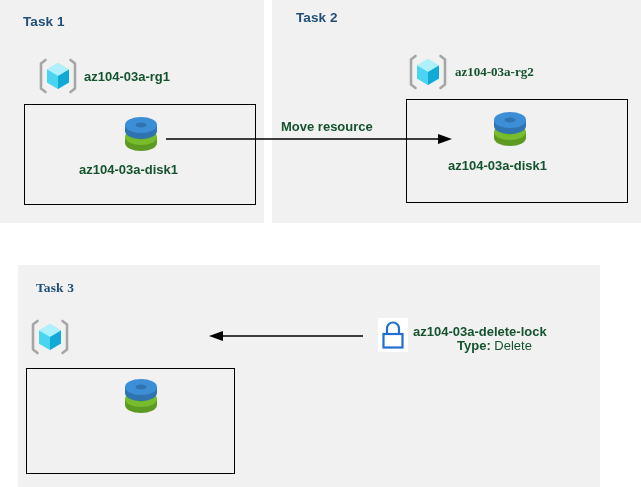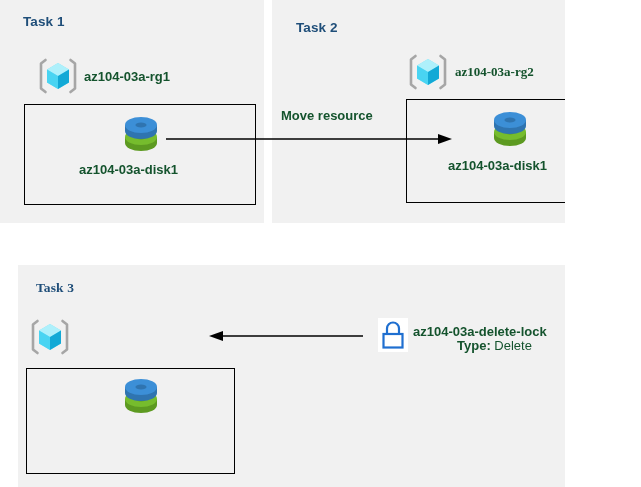--- a/index.html
+++ b/index.html
@@ -6,21 +6,21 @@
     margin: 0;
     padding: 0;
     background: #ffffff;
   }
   body {
     font-family: "Liberation Sans", sans-serif;
     -webkit-font-smoothing: antialiased;
   }
   #canvas {
     position: relative;
-    width: 565px;
+    width: 641px;
     height: 487px;
     background: #ffffff;
     overflow: hidden;
   }
 
   
   .panel {
     position: absolute;
     background: #f1f1f1;
   }
@@ -30,21 +30,21 @@
 
   .panel-title {
     position: absolute;
     color: #1f4e79;
     font-size: 13.5px;
     font-weight: bold;
     letter-spacing: 0.1px;
     white-space: nowrap;
   }
   #title-task1 { left: 23px;  top: 14px; }
-  #title-task2 { left: 296px; top: 20px; }
+  #title-task2 { left: 296px; top: 10px; }
   #title-task3 { left: 36px;  top: 280px; font-family: Liberation Serif, serif; }
 
   
   .rg-box {
     position: absolute;
     border: 1.6px solid #000000;
     background: transparent;
     box-sizing: border-box;
   }
   #box-rg1 { left: 24px;  top: 104px; width: 232px; height: 101px; }
@@ -89,21 +89,21 @@
     font-weight: bold;
     white-space: nowrap;
   }
 
   #lbl-rg1  { left: 84px;  top: 69px;  }
   #lbl-rg2  { left: 455px; top: 64px; font-family: Liberation Serif, serif;  }
   #lbl-rg3  { left: 84px;  top: 329px; }
   #lbl-disk1{ left: 79px;  top: 162px; }
   #lbl-disk2{ left: 448px; top: 158px; }
   #lbl-disk3{ left: 78px;  top: 424px; }
-  #lbl-move { left: 281px; top: 108px; }
+  #lbl-move { left: 281px; top: 119px; }
   #lbl-lock { left: 413px; top: 324px; }
   #lbl-locktype { left: 413px; top: 338px; font-weight: bold; margin-left: 44px; }
   #lbl-locktype .val { font-weight: normal; }
 
   
   .arrow-svg { position: absolute; overflow: visible; }
   #arrow-move { left: 166px; top: 130px; }
   #arrow-lock { left: 208px; top: 327px; }
 </style>
 </head>

